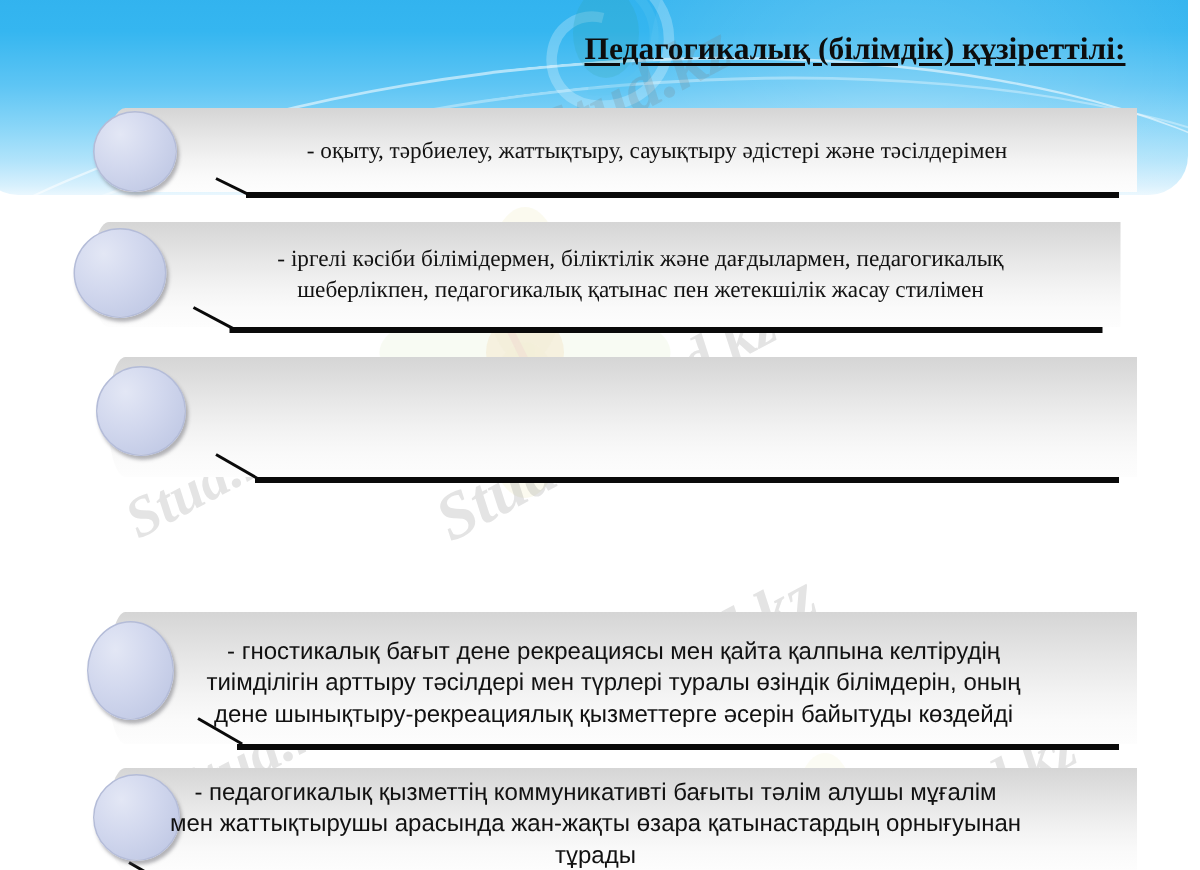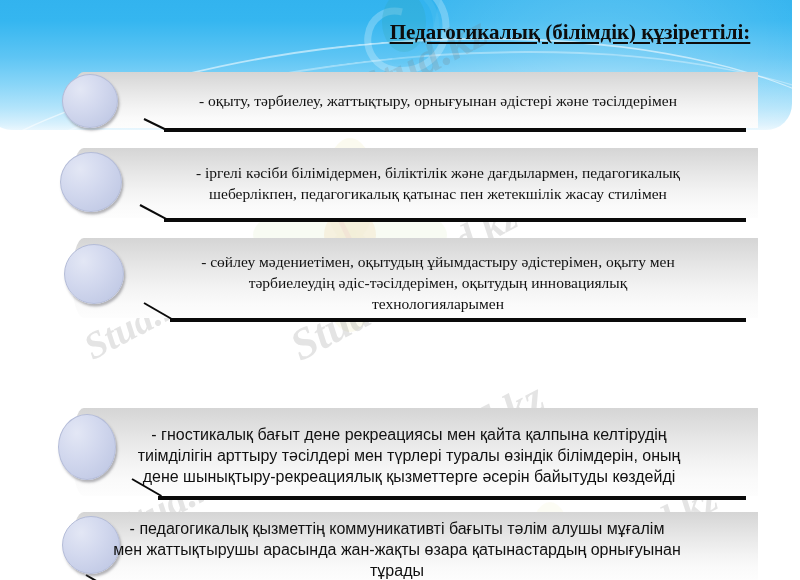--- a/index.html
+++ b/index.html
@@ -221,40 +221,37 @@
 
   <div class="title">
     <u>Педагогикалық (білімдік) құзіреттілі:</u>
   </div>
 
   <div class="row" style="left:58px; top:72px; width:700px; height:62px;">
     <div class="cyl-body" style="left:14px; top:0; width:686px; height:56px;"></div>
     <div class="cyl-shadow" style="left:106px; top:56px; width:582px;"></div>
     <div class="cyl-diag" style="left:86px; top:46px; width:24px; transform: rotate(26deg);"></div>
     <div class="cyl-cap" style="left:4px; top:2px; width:56px; height:54px;"></div>
-    <div class="cyl-text" style="left:70px; top:18px; width:620px;">- оқыту, тәрбиелеу, жаттықтыру, орнығуынан әдістері және тәсілдерімен</div>
-  </div>
-
-  <div class="row" style="left:58px; top:148px; width:700px; height:78px;">
+    <div class="cyl-text" style="left:70px; top:18px; width:620px;">- оқыту, тәрбиелеу, жаттықтыру, сауықтыру әдістері және тәсілдерімен</div>
+  </div>
+
+  <div class="row" style="left:47px; top:148px; width:700px; height:78px;">
     <div class="cyl-body" style="left:14px; top:0; width:686px; height:70px;"></div>
     <div class="cyl-shadow" style="left:106px; top:70px; width:582px;"></div>
     <div class="cyl-diag" style="left:82px; top:56px; width:30px; transform: rotate(28deg);"></div>
     <div class="cyl-cap" style="left:2px; top:4px; width:62px; height:60px;"></div>
     <div class="cyl-text" style="left:70px; top:14px; width:620px;">- іргелі кәсіби білімідермен, біліктілік және дағдылармен, педагогикалық
 шеберлікпен, педагогикалық қатынас пен жетекшілік жасау стилімен</div>
   </div>
 
   <div class="row" style="left:58px; top:238px; width:700px; height:88px;">
     <div class="cyl-body" style="left:14px; top:0; width:686px; height:80px;"></div>
     <div class="cyl-shadow" style="left:112px; top:80px; width:576px;"></div>
     <div class="cyl-diag" style="left:86px; top:64px; width:32px; transform: rotate(30deg);"></div>
     <div class="cyl-cap" style="left:6px; top:6px; width:60px; height:60px;"></div>
-    <div class="cyl-text" style="left:70px; top:13px; width:620px;">- сөйлеу мәдениетімен, оқытудың ұйымдастыру әдістерімен, оқыту мен
-тәрбиелеудің әдіс-тәсілдерімен, оқытудың инновациялық
-технологияларымен</div>
   </div>
 
 
   <div class="row" style="left:58px; top:408px; width:700px; height:96px;">
     <div class="cyl-body" style="left:14px; top:0; width:686px; height:88px;"></div>
     <div class="cyl-shadow" style="left:100px; top:88px; width:588px;"></div>
     <div class="cyl-diag" style="left:74px; top:70px; width:34px; transform: rotate(30deg);"></div>
     <div class="cyl-cap" style="left:0px; top:6px; width:58px; height:66px;"></div>
     <div class="cyl-text sans" style="left:-4px; top:16px; width:710px;">- гностикалық бағыт дене рекреациясы мен қайта қалпына келтірудің
 тиімділігін арттыру тәсілдері мен түрлері туралы  өзіндік білімдерін, оның

